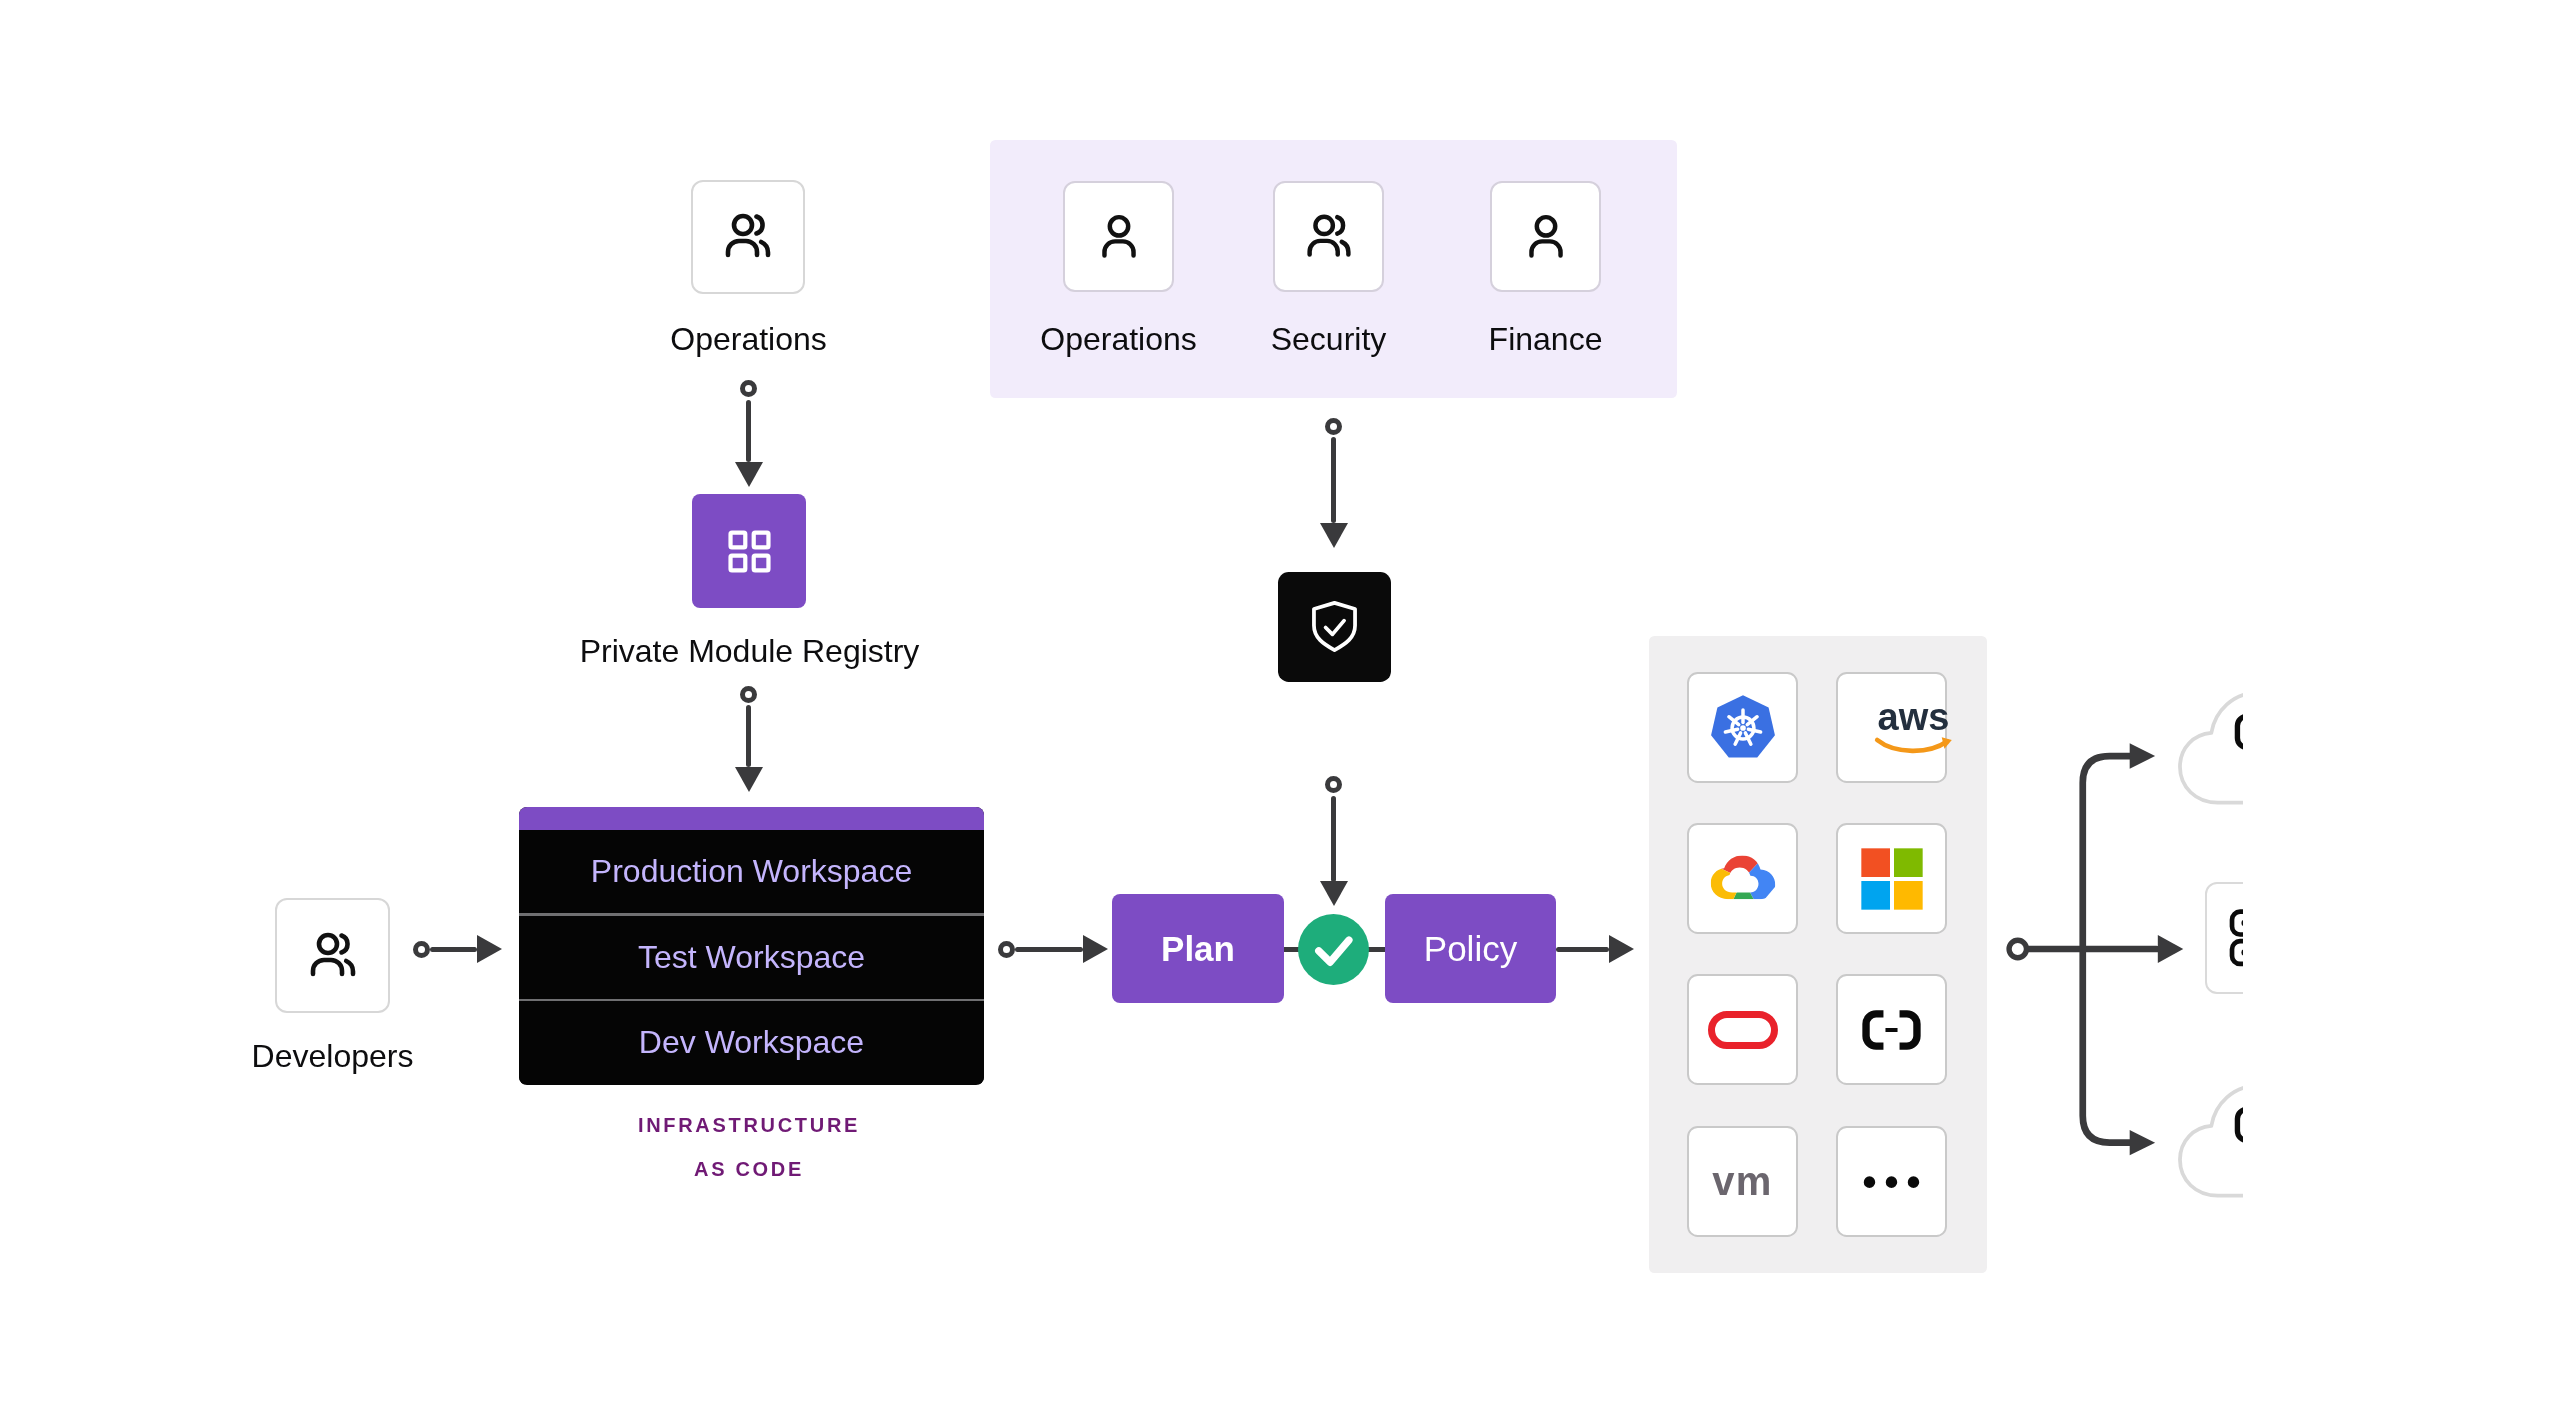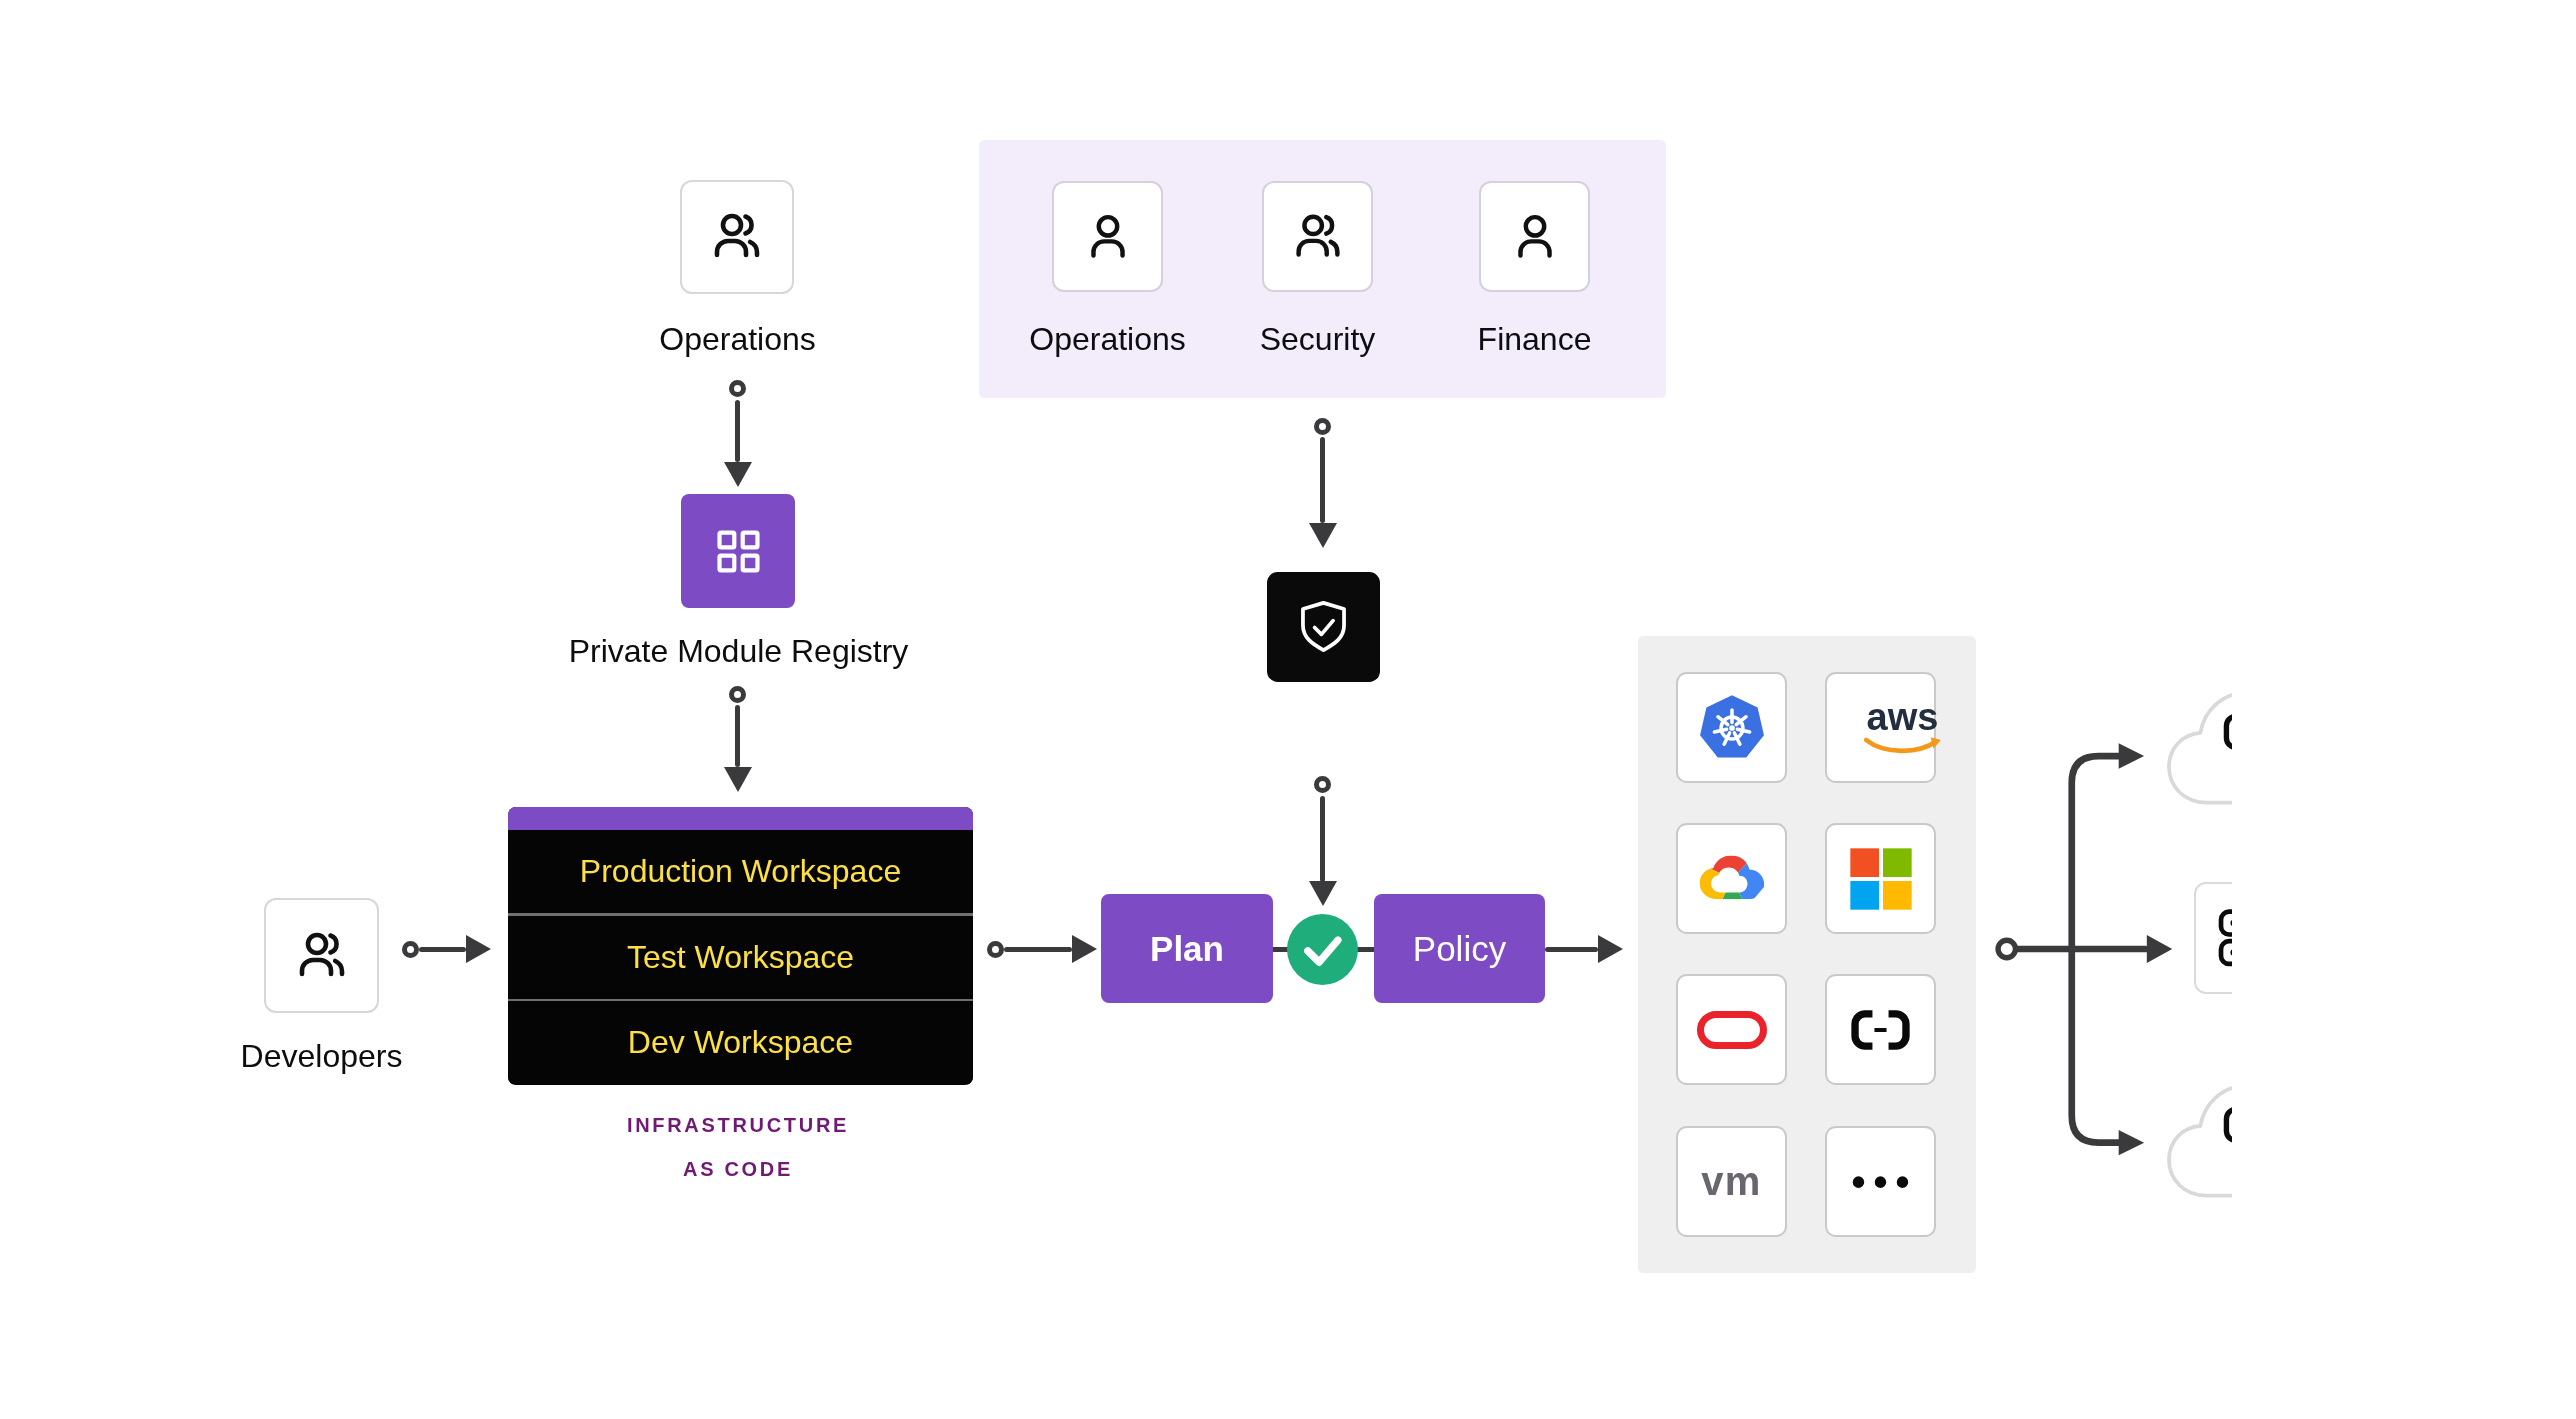--- a/index.html
+++ b/index.html
@@ -1,17 +1,17 @@
 <!DOCTYPE html>
 <html style="font-size:10.7px"><head>
 <meta charset="utf-8">
 <style>
   html,body{margin:0;padding:0;background:#fff;}
   #canvas{position:relative;width:2232px;height:1419px;background:#ffffff;overflow:hidden;
-          font-family:"Liberation Sans",sans-serif;color:#0D0D0F;}
+          font-family:"Liberation Sans",sans-serif;color:#0D0D0F;margin-left:11px;}
   .abs{position:absolute;}
   .iconbox{position:absolute;background:#fff;border:2.7px solid #D7D7D7;border-radius:12px;
            display:flex;align-items:center;justify-content:center;box-sizing:border-box;}
   .label{position:absolute;font-size:32px;font-weight:500;text-align:center;color:#0D0D0F;}
   
   .acircle{position:absolute;width:17.4px;height:17.4px;border:5.4px solid #3A3A3C;border-radius:50%;
            background:#fff;box-sizing:border-box;}
   .alineV{position:absolute;width:5.4px;background:#3A3A3C;border-radius:2.7px;}
   .alineH{position:absolute;height:5.4px;background:#3A3A3C;border-radius:2.7px;}
   .aheadD{position:absolute;width:0;height:0;border-left:14px solid transparent;
@@ -19,21 +19,21 @@
   .aheadR{position:absolute;width:0;height:0;border-top:14px solid transparent;
           border-bottom:14px solid transparent;border-left:25.5px solid #3A3A3C;}
   
   .purplebox{position:absolute;background:#7D4CC4;border-radius:8px;display:flex;
              align-items:center;justify-content:center;color:#fff;font-size:35px;font-weight:500;}
   
   #stack{position:absolute;left:508px;top:807px;width:465px;height:278px;border-radius:8px;
          overflow:hidden;background:#050505;}
   #stack .bar{height:23px;background:#7D4CC4;}
   #stack .row{height:83px;display:flex;align-items:center;justify-content:center;
-              color:#fde047;font-size:32px;font-weight:500;background:#050505;}
+              color:#c4b5fd;font-size:32px;font-weight:500;background:#050505;}
   #stack .div{height:2.7px;background:#707072;}
   .caption{position:absolute;left:503px;width:470px;text-align:center;font-size:20px;
            font-weight:700;letter-spacing:2.7px;color:#701a75;}
   
   #gov-panel{position:absolute;left:979px;top:140px;width:687px;height:258px;
              background:#F2ECFB;border-radius:5.4px;}
   #providers-panel{position:absolute;left:1638px;top:636px;width:338px;height:637px;
                    background:#F0EFF0;border-radius:5.4px;}
   .provbox{position:absolute;width:111px;height:111px;background:#fff;border:2.7px solid #C9C9C9;
            border-radius:10.7px;display:flex;flex-direction:column;align-items:center;

